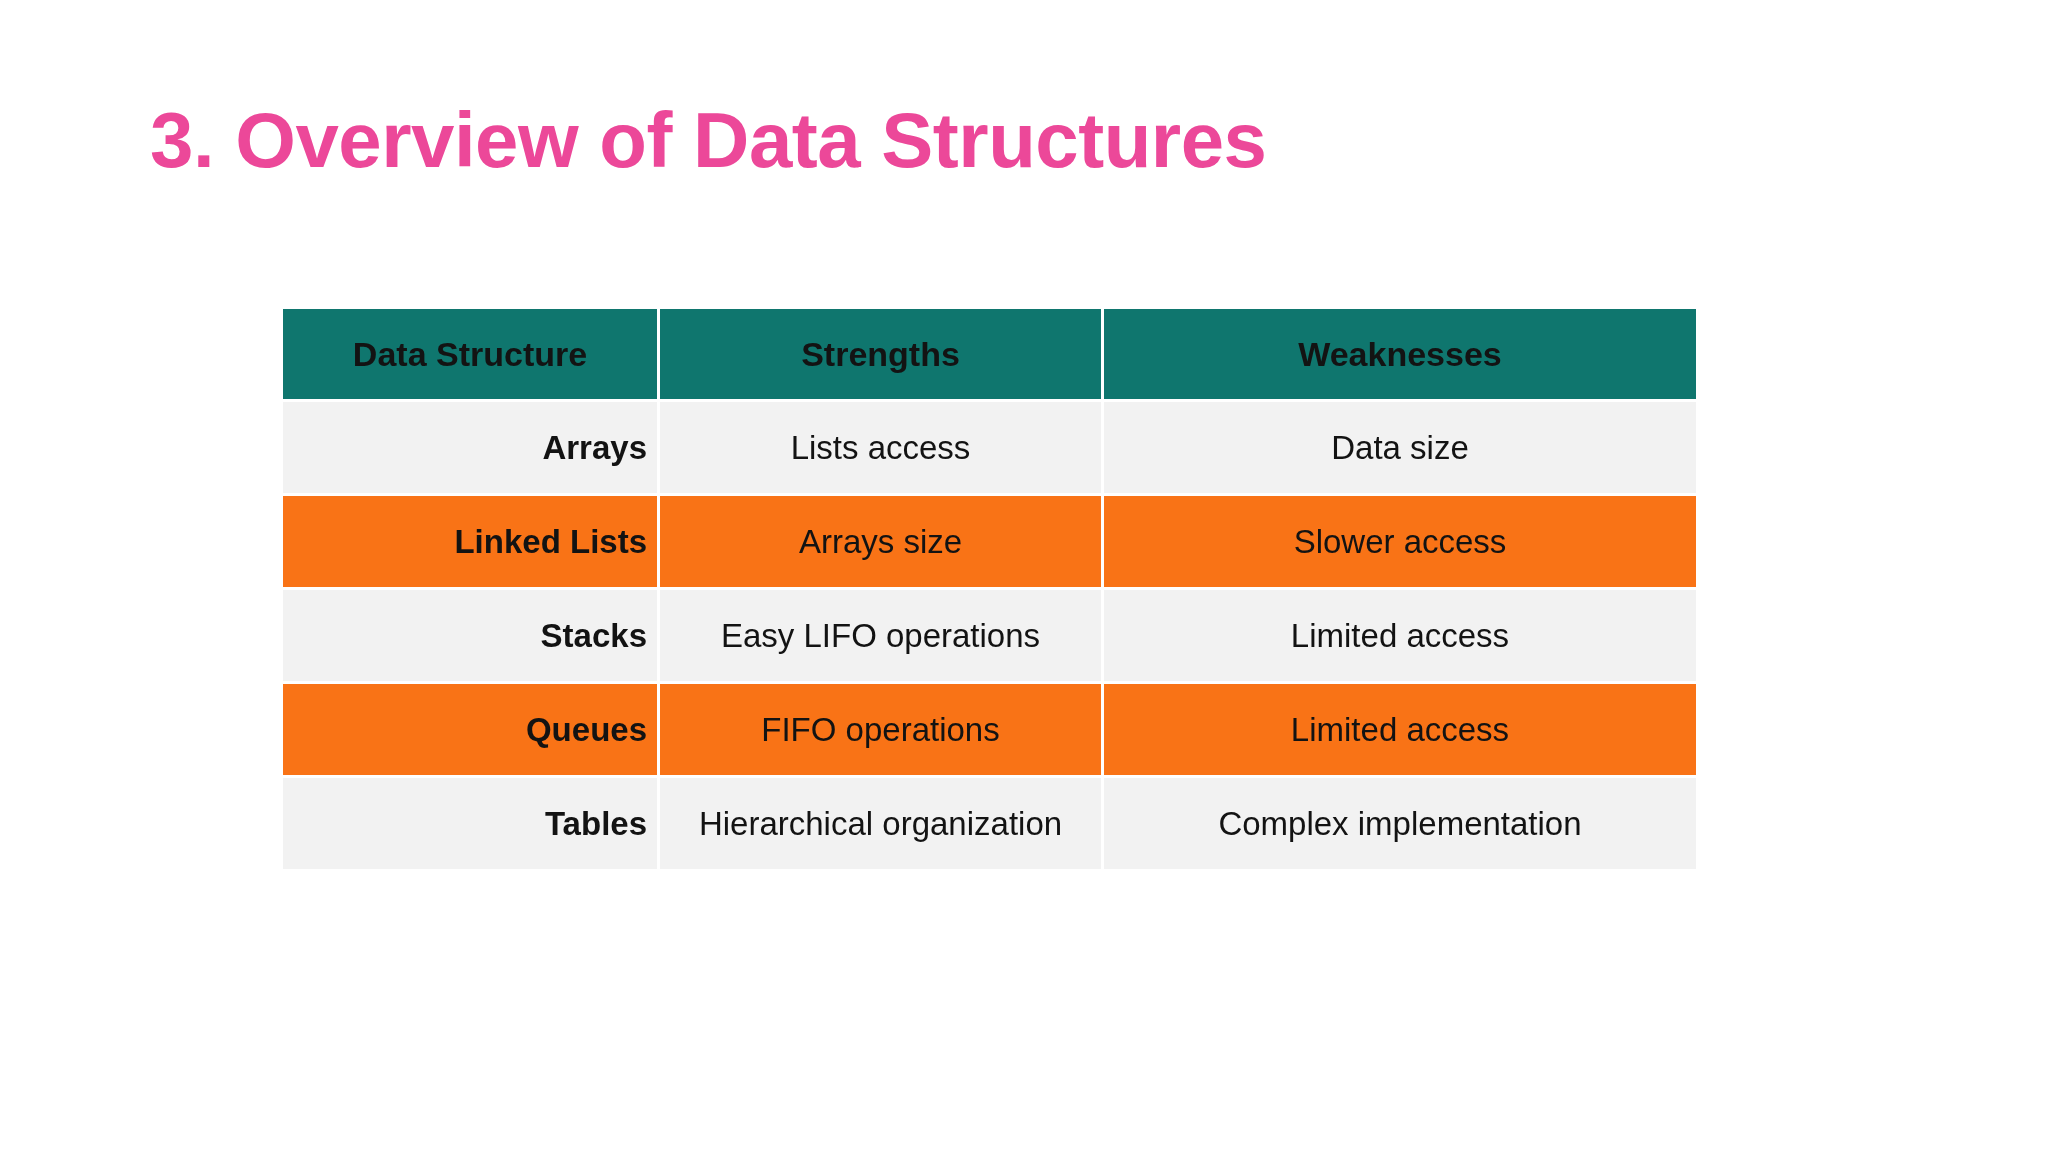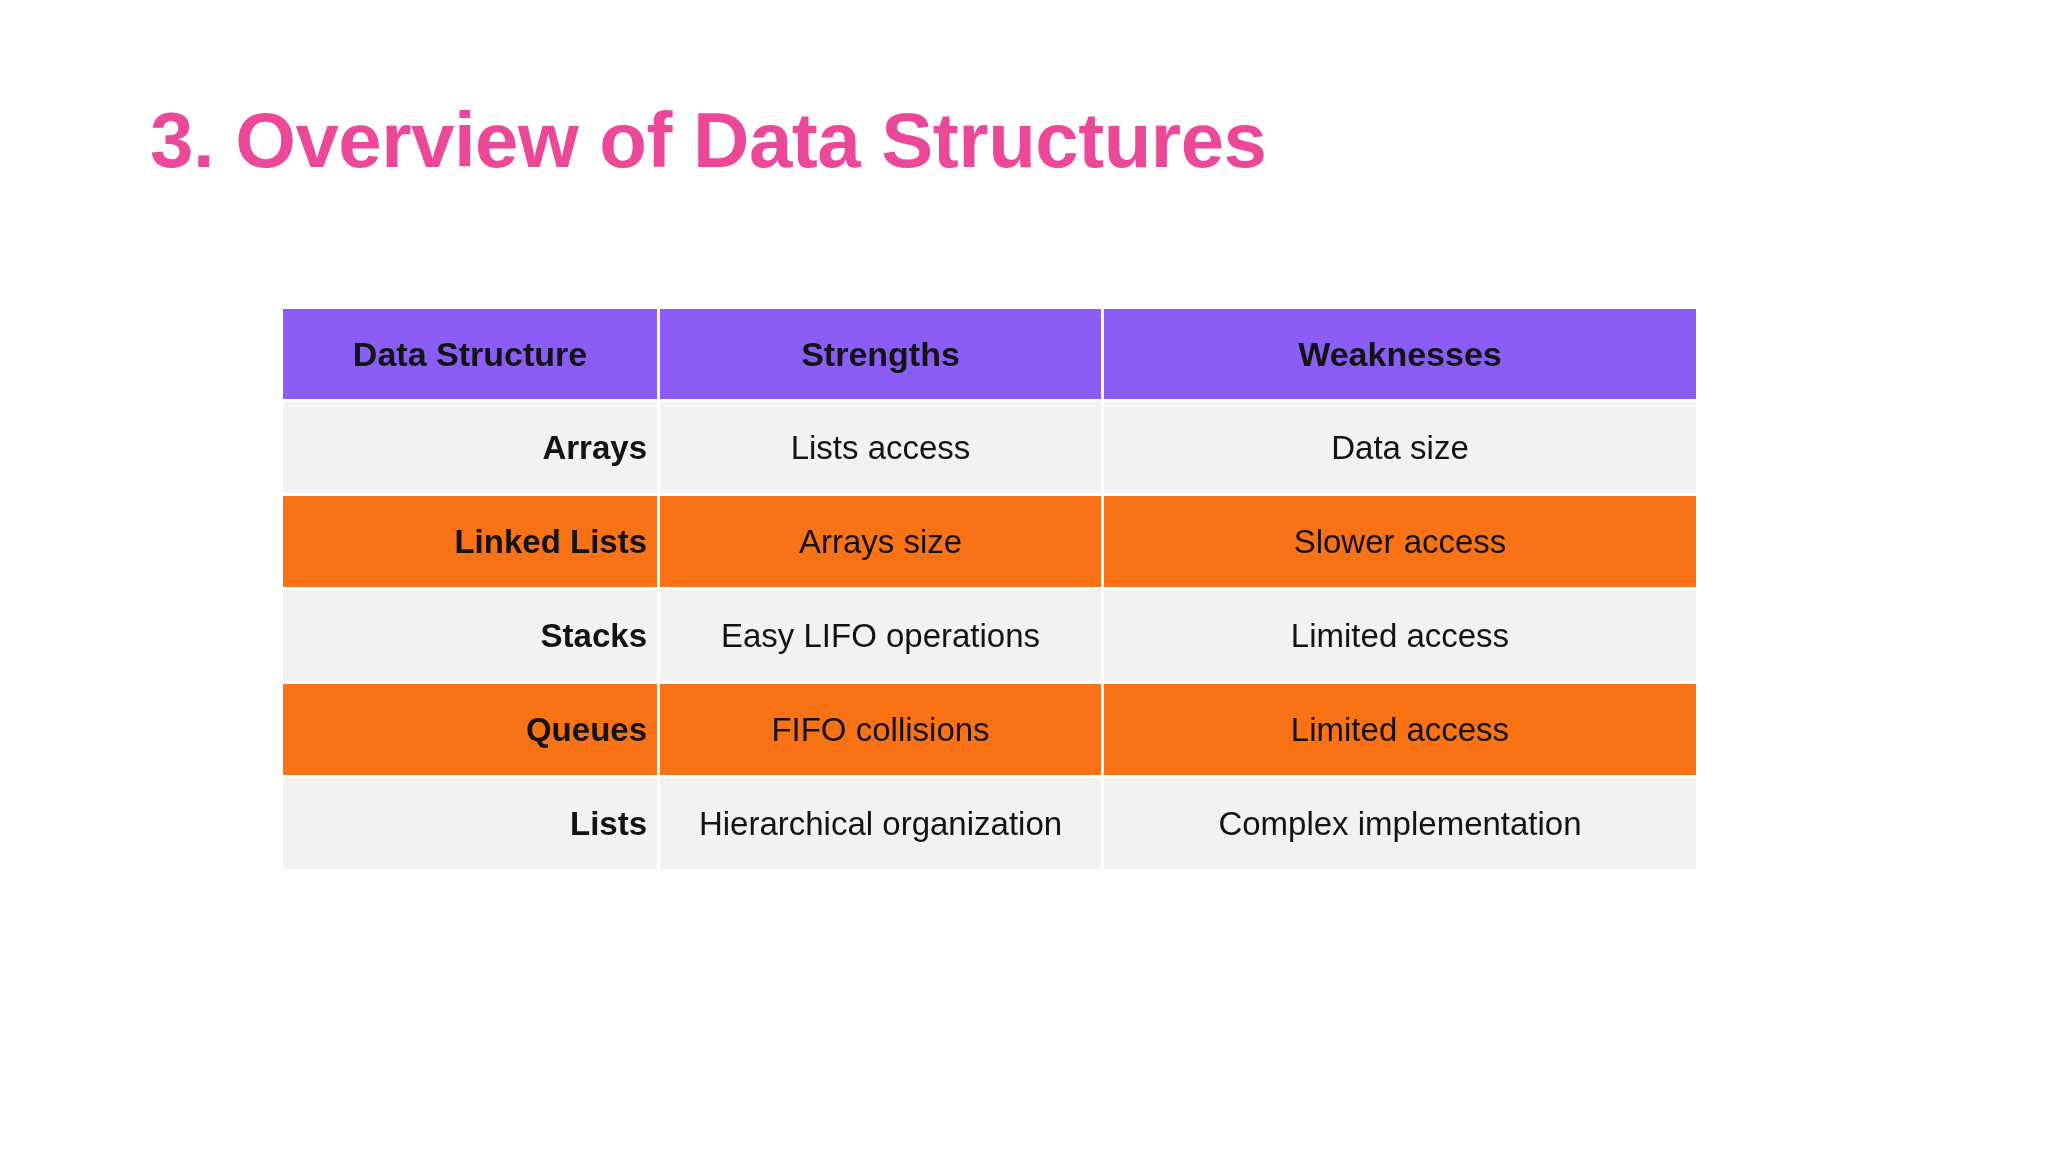--- a/index.html
+++ b/index.html
@@ -60,21 +60,21 @@
     text-align: center;
     vertical-align: middle;
     font-size: 33px;
     font-weight: normal;
     color: #131313;
     line-height: 1.2;
     overflow: hidden;
   }
 
   table.ds-table thead th {
-    background: #8b5cf6;
+    background: #0f766e;
     font-weight: bold;
     font-size: 34px;
     height: 90px;
   }
 
   table.ds-table tbody tr.row-light td {
     background: #f2f2f2;
   }
   table.ds-table tbody tr.row-dark td {
     background: #f97316;
@@ -117,25 +117,25 @@
           <td>Arrays size</td>
           <td>Slower access</td>
         </tr>
         <tr class="row-light">
           <td class="col-name">Stacks</td>
           <td>Easy LIFO operations</td>
           <td>Limited access</td>
         </tr>
         <tr class="row-dark">
           <td class="col-name">Queues</td>
-          <td>FIFO collisions</td>
+          <td>FIFO operations</td>
           <td>Limited access</td>
         </tr>
         <tr class="row-light">
-          <td class="col-name">Lists</td>
+          <td class="col-name">Tables</td>
           <td>Hierarchical organization</td>
           <td>Complex implementation</td>
         </tr>
       </tbody>
     </table>
   </div>
 
 </div>
 
 </body></html>

